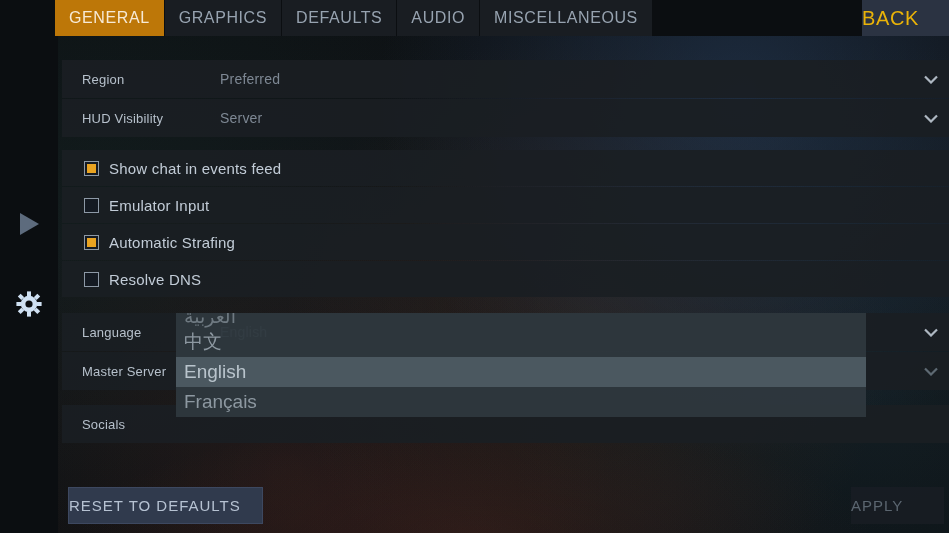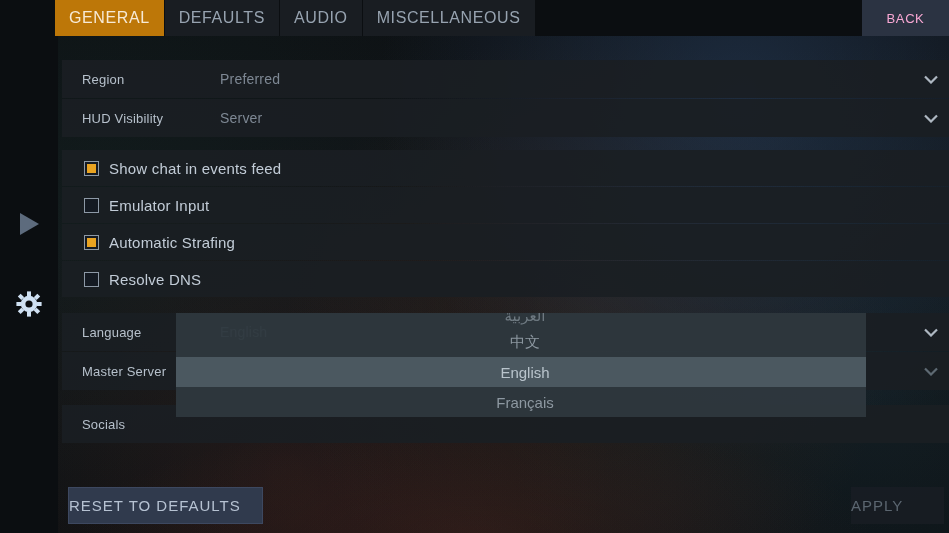--- a/index.html
+++ b/index.html
@@ -68,24 +68,23 @@
   }
   .tab-fill {
     flex: 1 1 auto;
     background: #0b0e11;
   }
   .back-btn {
     width: 87px;
     flex: 0 0 87px;
     display: flex;
     align-items: center;
-    justify-content: center;
     background: #2b3342;
-    color: #f9a8d4;
-    font-size: 13px;
+    color: #eab308;
+    font-size: 20px;
     letter-spacing: 0.6px;
     cursor: pointer;
   }
 
   
   .rail {
     position: absolute;
     left: 0; top: 36px;
     width: 58px;
     height: 497px;
@@ -185,24 +184,23 @@
     background: rgba(46,56,62,0.95);
     overflow: hidden;
     z-index: 30;
   }
   .dd-item {
     height: 30px;
     display: flex;
     align-items: center;
     padding-left: 8px;
     color: #8d98a1;
-    font-size: 15px;
-    cursor: pointer;
-    box-sizing: border-box;
-    justify-content: center;
+    font-size: 19px;
+    cursor: pointer;
+    box-sizing: border-box;
   }
   .dd-item.first { color: #6f7a82; }
   .dd-item.selected {
     background: rgba(86,100,108,0.75);
     color: #b9c4cc;
   }
 
   
   .btn {
     position: absolute;
@@ -238,20 +236,23 @@
 
 <div id="app">
 
   <div class="backdrop"></div>
 
   <div class="tabbar">
     <div class="tab-spacer-left"></div>
 
     <div class="tab active">
       <span>GENERAL</span>
+    </div>
+    <div class="tab">
+      <span>GRAPHICS</span>
     </div>
     <div class="tab">
       <span>DEFAULTS</span>
     </div>
     <div class="tab">
       <span>AUDIO</span>
     </div>
     <div class="tab">
       <span>MISCELLANEOUS</span>
     </div>

